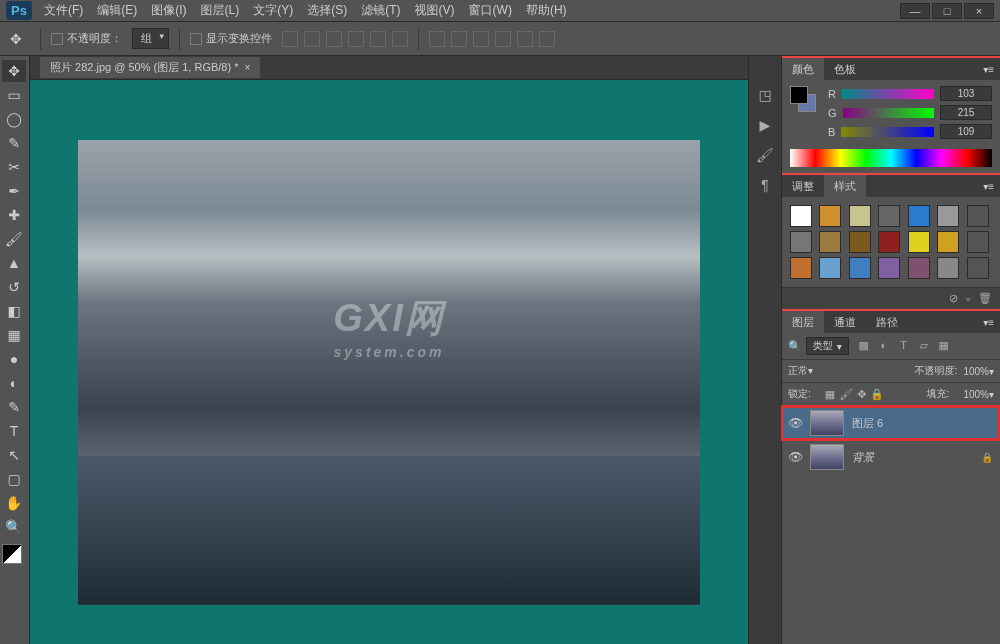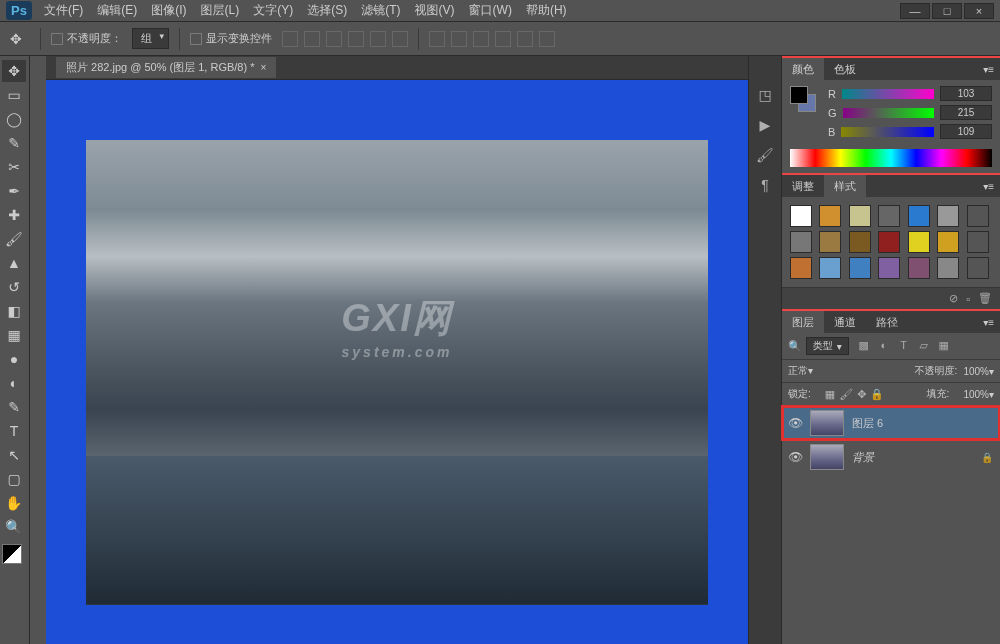--- a/index.html
+++ b/index.html
@@ -26,25 +26,25 @@
 
 .main { flex: 1; display: flex; overflow: hidden; }
 
 
 .toolbar { width: 30px; background: #535353; border-right: 1px solid #2a2a2a; display: flex; flex-direction: column; padding: 4px 2px; gap: 2px; }
 .tool { width: 24px; height: 22px; display: flex; align-items: center; justify-content: center; font-size: 14px; cursor: pointer; }
 .tool.active { background: #3a3a3a; }
 .tool-swatch { width: 20px; height: 20px; background: linear-gradient(135deg, #000 50%, #fff 50%); border: 1px solid #777; margin-top: 4px; }
 
 
-.canvas-area { flex: 1; display: flex; flex-direction: column; background: #3b3b3b; margin-left: 16px; }
+.canvas-area { flex: 1; display: flex; flex-direction: column; background: #3b3b3b; }
 .doc-tabs { height: 24px; background: #3b3b3b; display: flex; align-items: center; padding-left: 10px; border-bottom: 1px solid #2a2a2a; }
 .doc-tab { background: #535353; padding: 3px 10px; font-size: 11px; display: flex; align-items: center; gap: 6px; }
 .doc-tab .x { font-size: 10px; cursor: pointer; }
-.canvas { flex: 1; display: flex; align-items: center; justify-content: center; background: #1d4ed8; position: relative; }
+.canvas { flex: 1; display: flex; align-items: center; justify-content: center; background: #0f766e; position: relative; }
 .image-rect { width: 622px; height: 465px; background: linear-gradient(180deg, #9aa3ab 0%, #7d8a94 15%, #b8bfc3 25%, #6a7580 35%, #4d5862 48%, #3a4450 58%, #5a6570 68%, #6b7882 75%, #3d4a56 85%, #2a3640 100%); position: relative; margin-top: 20px; }
 .image-rect::before { content: ""; position: absolute; left: 0; right: 0; top: 68%; height: 32%; background: linear-gradient(180deg, #4a5a6a 0%, #3a4856 40%, #2d3a46 70%, #1f2a34 100%); }
 .watermark { position: absolute; top: 40%; left: 50%; transform: translate(-50%, -50%); font-size: 38px; color: rgba(255,255,255,0.35); font-weight: bold; font-style: italic; letter-spacing: 2px; text-align: center; }
 .watermark .sub { font-size: 14px; letter-spacing: 3px; display: block; }
 
 
 .mid-strip { width: 34px; background: #3b3b3b; border-left: 1px solid #2a2a2a; border-right: 1px solid #2a2a2a; padding-top: 24px; }
 .mid-strip div { height: 30px; display: flex; align-items: center; justify-content: center; font-size: 14px; opacity: 0.8; }
 
 

